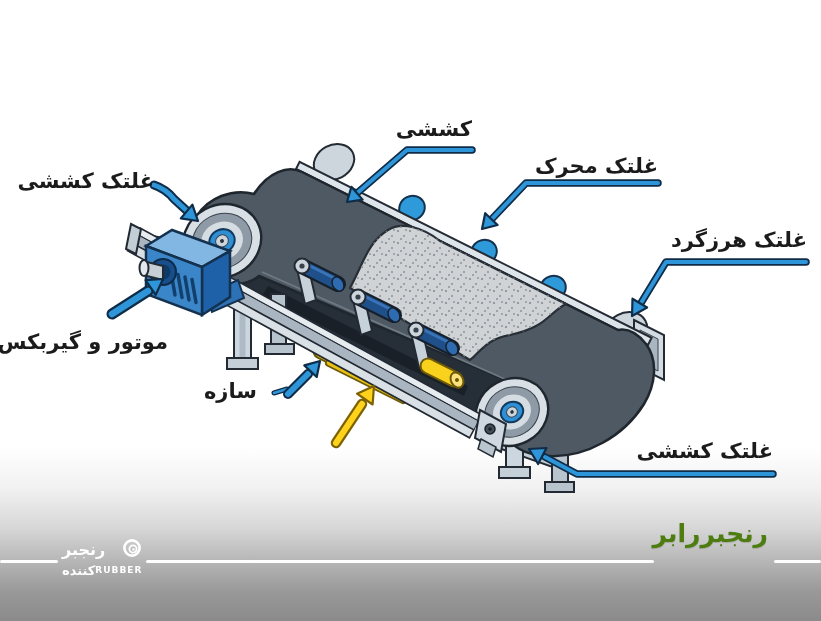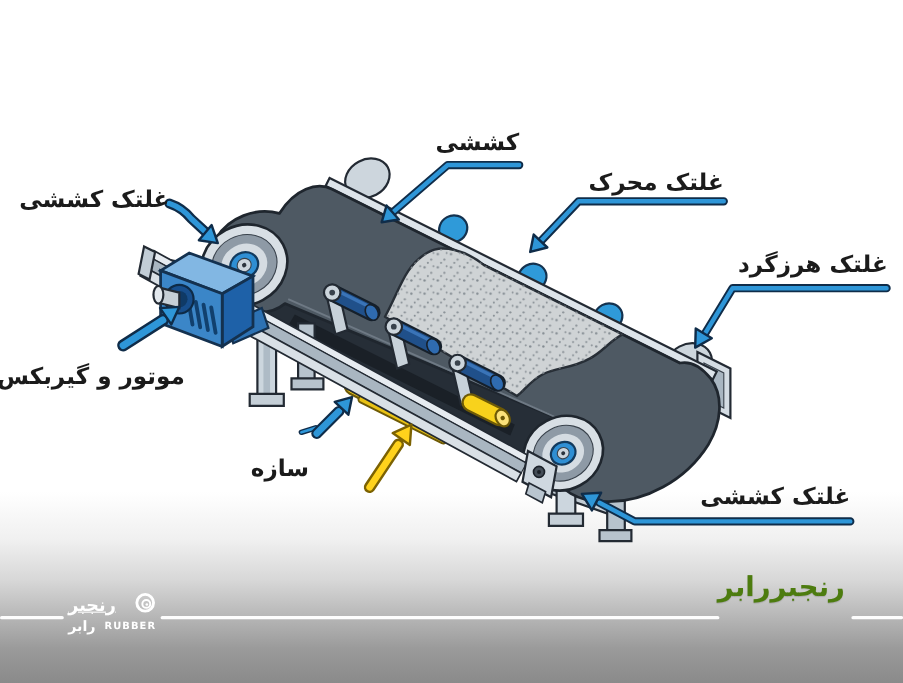--- a/index.html
+++ b/index.html
@@ -18,21 +18,21 @@
   
   .footer-line{position:absolute;top:560px;height:3px;background:#fdfdfd;border-radius:2px;}
   .fl-a{left:0;width:58px;}
   .fl-b{left:146px;width:508px;}
   .fl-c{left:774px;width:47px;}
   .logo{
     position:absolute;left:62px;top:538px;width:80px;color:#ffffff;
     font-weight:700;line-height:1;
   }
   .logo-row{display:flex;align-items:center;justify-content:space-between;direction:ltr;}
-  .logo-fa1{font-size:16px;text-decoration:underline;}
+  .logo-fa1{font-size:16px;}
   .logo-fa2{font-size:13px;}
   .logo-en{font-size:9px;letter-spacing:1px;text-align:right;}
   .logo-row+.logo-row{margin-top:3px;}
   .brand{
     position:absolute;right:53px;top:519px;color:#4d7c0f;
     font-weight:700;font-size:25px;direction:rtl;white-space:nowrap;
     text-shadow:0 1px 1px rgba(0,0,0,0.15);
   }
 </style>
 </head>
@@ -249,39 +249,39 @@
     <path d="M773,474 L577,474 L545,457" stroke="#2e96d8" stroke-width="4" fill="none" stroke-linecap="round" stroke-linejoin="round"></path>
     <polygon points="529,449 546.5,448 538.1,464" fill="#2e96d8" stroke="#0f2c49" stroke-width="2.2" stroke-linejoin="round"></polygon>
   </g>
 </svg>
 
 <div class="lbl" style="right:667px;top:169px;">غلتک کششی</div>
 <div class="lbl" style="right:349px;top:117px;">کششی</div>
 <div class="lbl" style="right:163px;top:154px;">غلتک محرک</div>
 <div class="lbl" style="right:14px;top:228px;">غلتک هرزگرد</div>
 <div class="lbl" style="right:653px;top:330px;">موتور و گیربکس</div>
-<div class="lbl" style="right:540px;top:379px;margin-top:35px;">سازه</div>
+<div class="lbl" style="right:564px;top:379px;">سازه</div>
 <div class="lbl" style="right:48px;top:439px;">غلتک کششی</div>
 
 <div class="footer-line fl-a"></div>
 <div class="footer-line fl-b"></div>
 <div class="footer-line fl-c"></div>
 
 <div class="logo">
   <div class="logo-row">
     <span class="logo-fa1">رنجبر</span>
     <span>
       <svg width="20" height="20" viewBox="0 0 20 20">
         <circle cx="10" cy="10" r="7.6" fill="none" stroke="#ffffff" stroke-width="2.6"></circle>
         <circle cx="11" cy="11" r="3.6" fill="none" stroke="#ffffff" stroke-width="1.8"></circle>
         <circle cx="11.5" cy="11.5" r="1.2" fill="#ffffff"></circle>
       </svg>
     </span>
   </div>
   <div class="logo-row">
-    <span class="logo-fa2">رابر</span>
+    <span class="logo-fa2">کننده</span>
     <span class="logo-en">RUBBER</span>
   </div>
 </div>
 
 <div class="brand">رنجبررابر</div>
 
 </div>
 
 </body></html>

